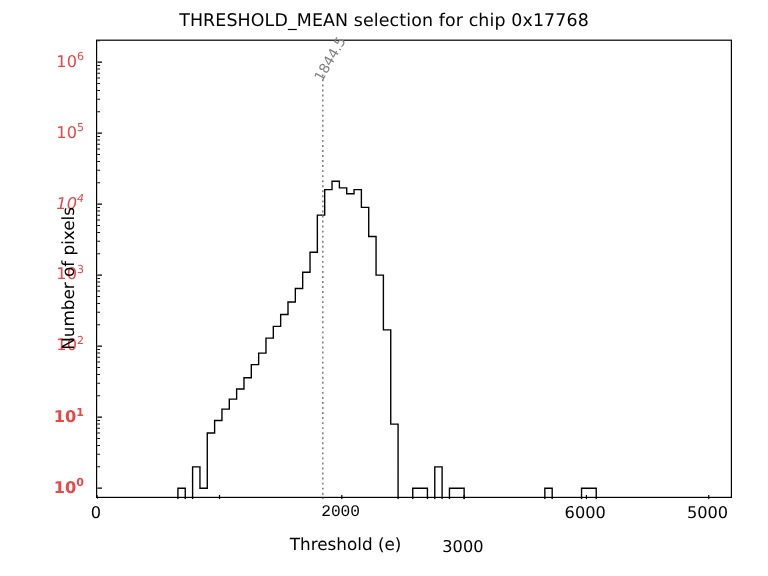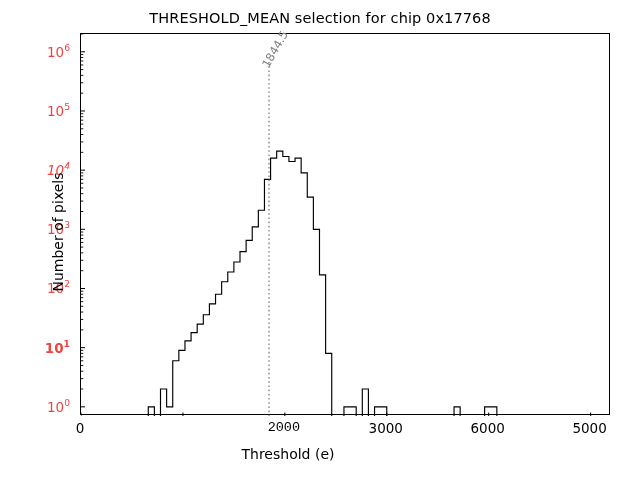--- a/index.html
+++ b/index.html
@@ -176,31 +176,31 @@
           <line x1="0" x2="2.3" y1="26.97767080797348" y2="26.97767080797348" stroke="#000" stroke-width="0.9"></line>
           <line x1="0" x2="2.3" y1="23.54626479290704" y2="23.54626479290704" stroke="#000" stroke-width="0.9"></line>
           <line x1="0" x2="2.3" y1="20.51955018235418" y2="20.51955018235418" stroke="#000" stroke-width="0.9"></line>
           <line x1="0" x2="2.3" y1="0" y2="0" stroke="#000" stroke-width="0.9"></line>
         </g>
     </svg>
     <div id="cut-annotation" style="left: 189.997px; top: 22px; transform: rotate(-60deg); color: rgb(128, 128, 128);">1844.5</div>
   </div>
 
   <div id="ylabels">
-    <div class="ylab" style="top: 405.834px; left: 8px; width: 62px;">10<sup>0</sup></div>
+    <div class="ylab" style="top: 405.834px; left: 8px; width: 62px; font-weight: bold;">10<sup>0</sup></div>
     <div class="ylab" style="top: 346.664px; left: 8px; width: 62px; font-weight: bold;">10<sup>1</sup></div>
     <div class="ylab" style="top: 287.494px; left: 8px; width: 62px;">10<sup>2</sup></div>
     <div class="ylab" style="top: 228.323px; left: 8px; width: 62px;">10<sup>3</sup></div>
     <div class="ylab" style="top: 169.153px; left: 8px; width: 62px; font-style: italic;">10<sup>4</sup></div>
     <div class="ylab" style="top: 109.982px; left: 8px; width: 62px;">10<sup>5</sup></div>
     <div class="ylab" style="top: 50.8121px; left: 8px; width: 62px;">10<sup>6</sup></div>
 
     <div class="xlab" style="left: 80px;">0</div>
     <div class="xlab" style="left: 283.846px; font-family: Liberation Mono, monospace;">2000</div>
-    <div class="xlab" style="left: 385.769px;">3000</div>
+    <div class="xlab" style="left: 385.769px; margin-top: 28px;">3000</div>
     <div class="xlab" style="left: 487.692px;">6000</div>
     <div class="xlab" style="left: 589.615px;">5000</div>
 
     <div id="ylabel-text">Number of pixels</div>
     <div id="xlabel-text">Threshold (e)</div>
   </div>
 
 </div>
 
 </body></html>

